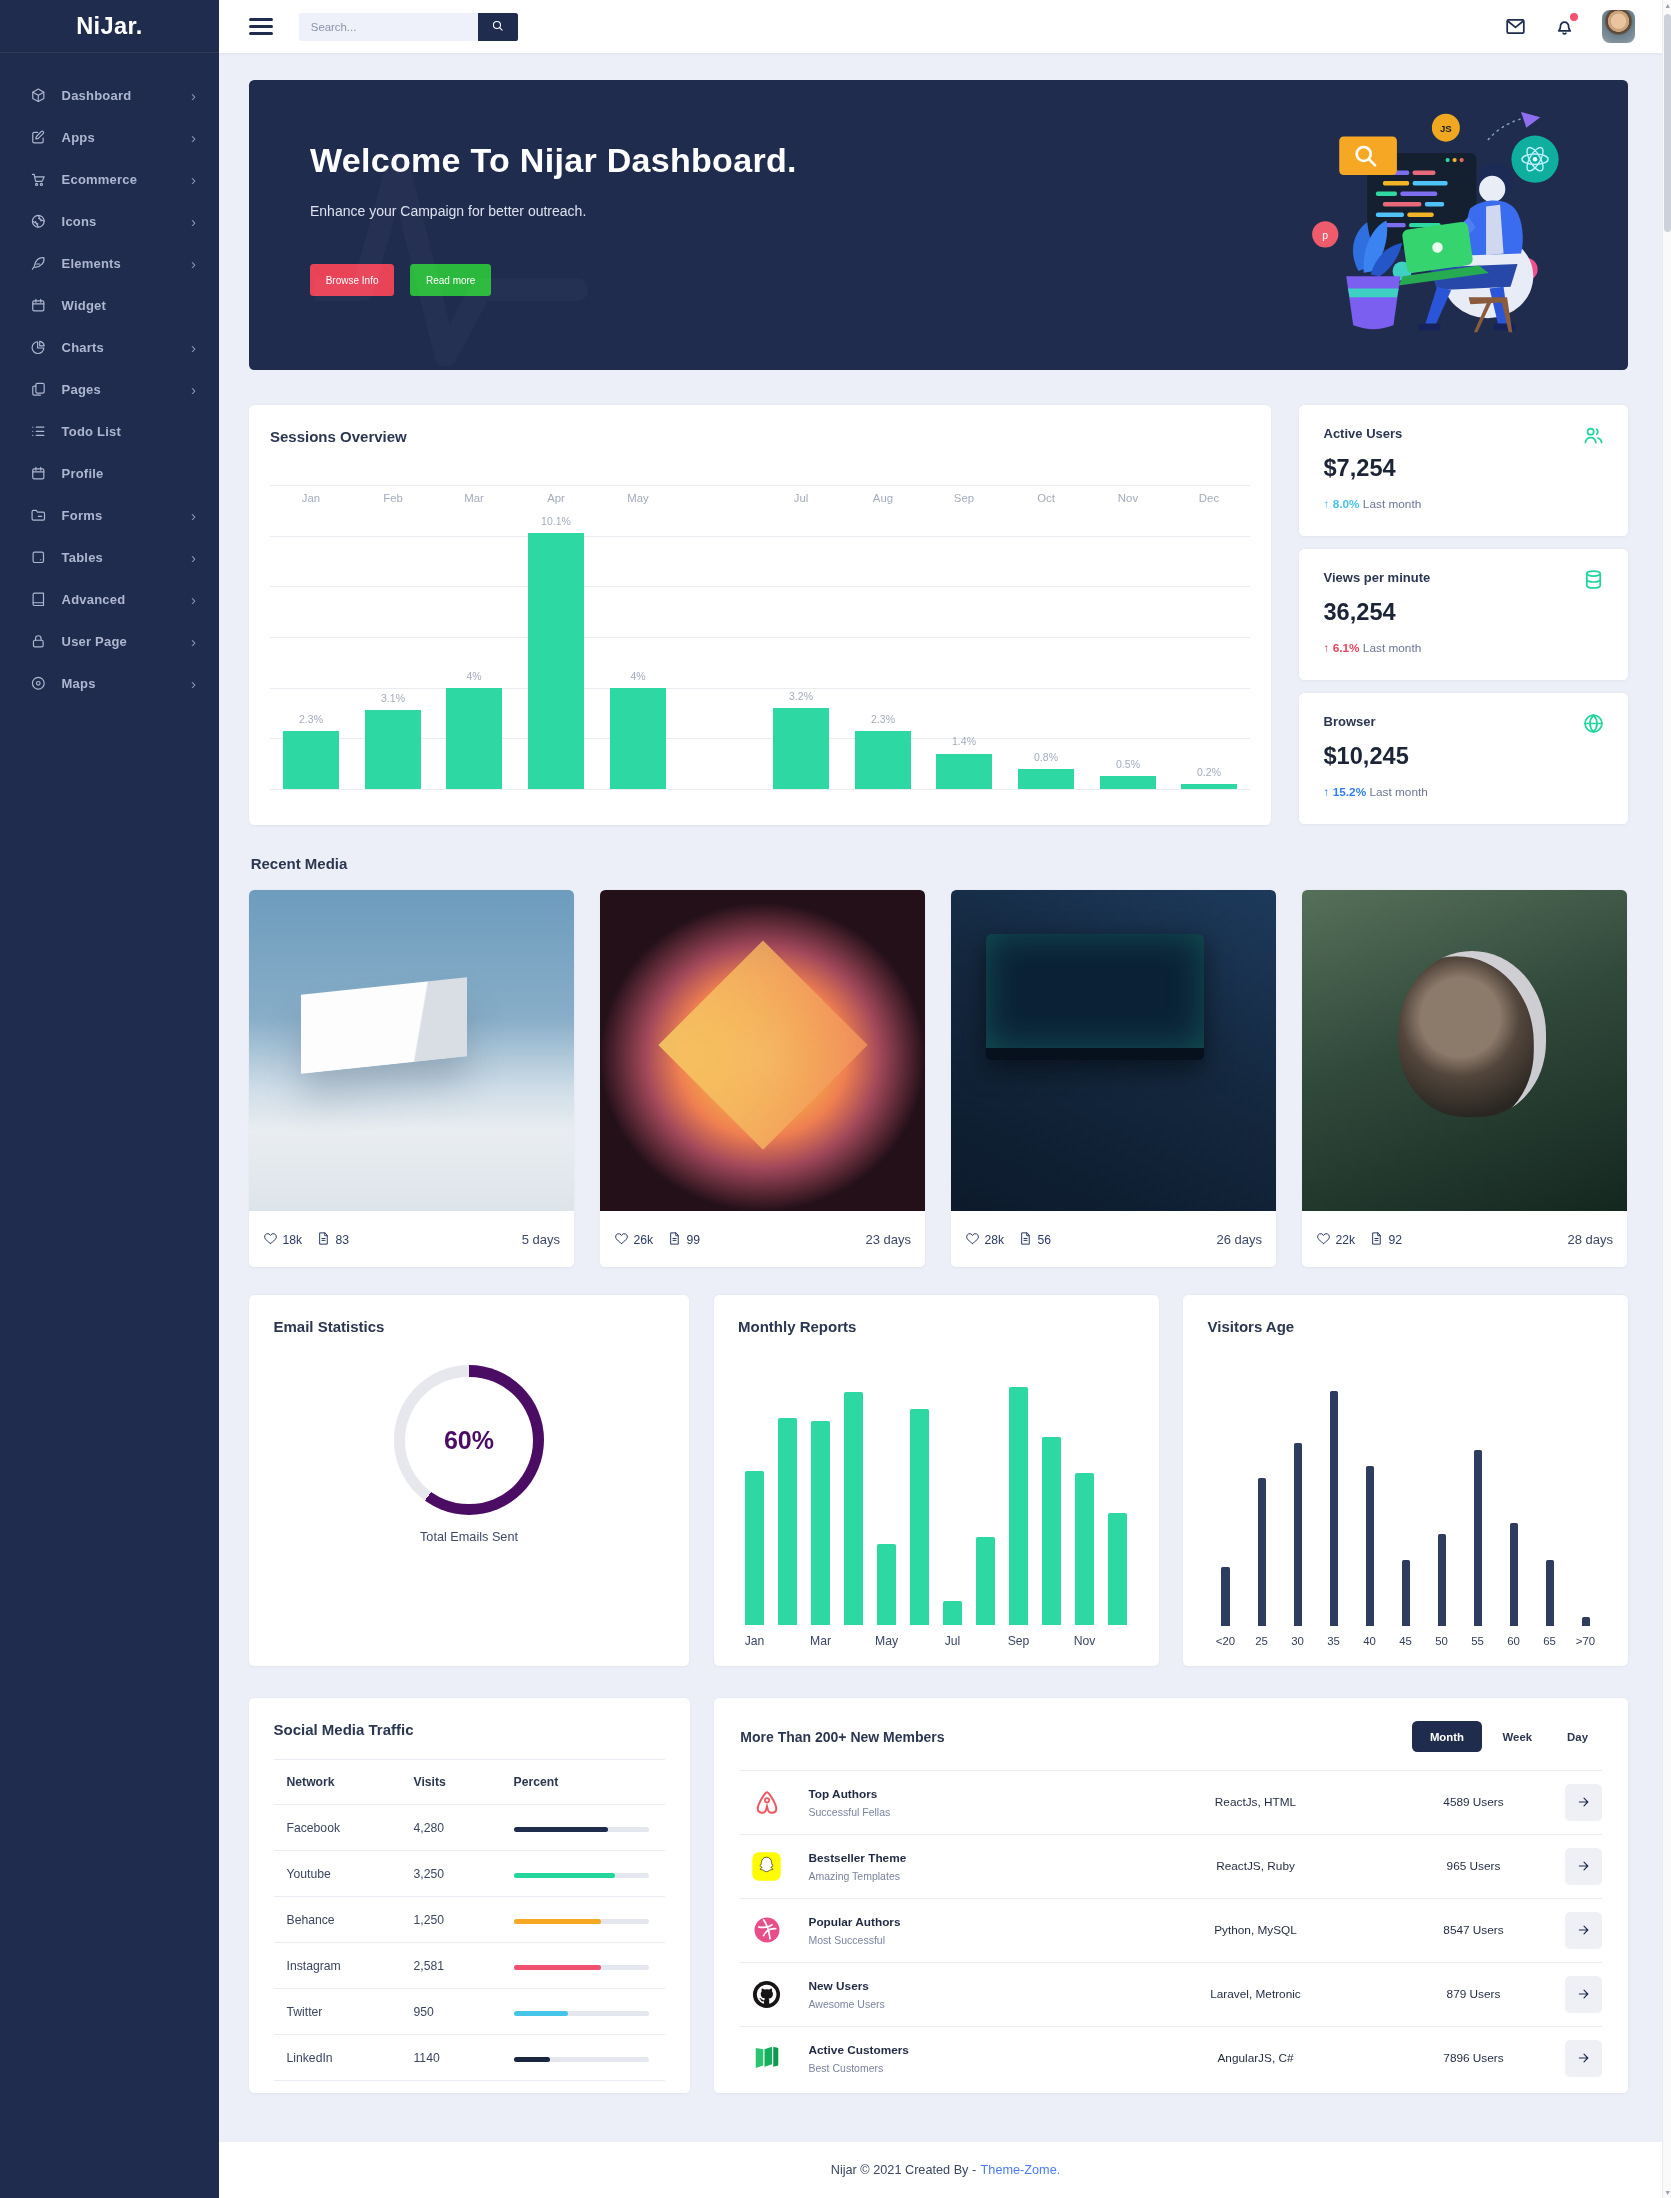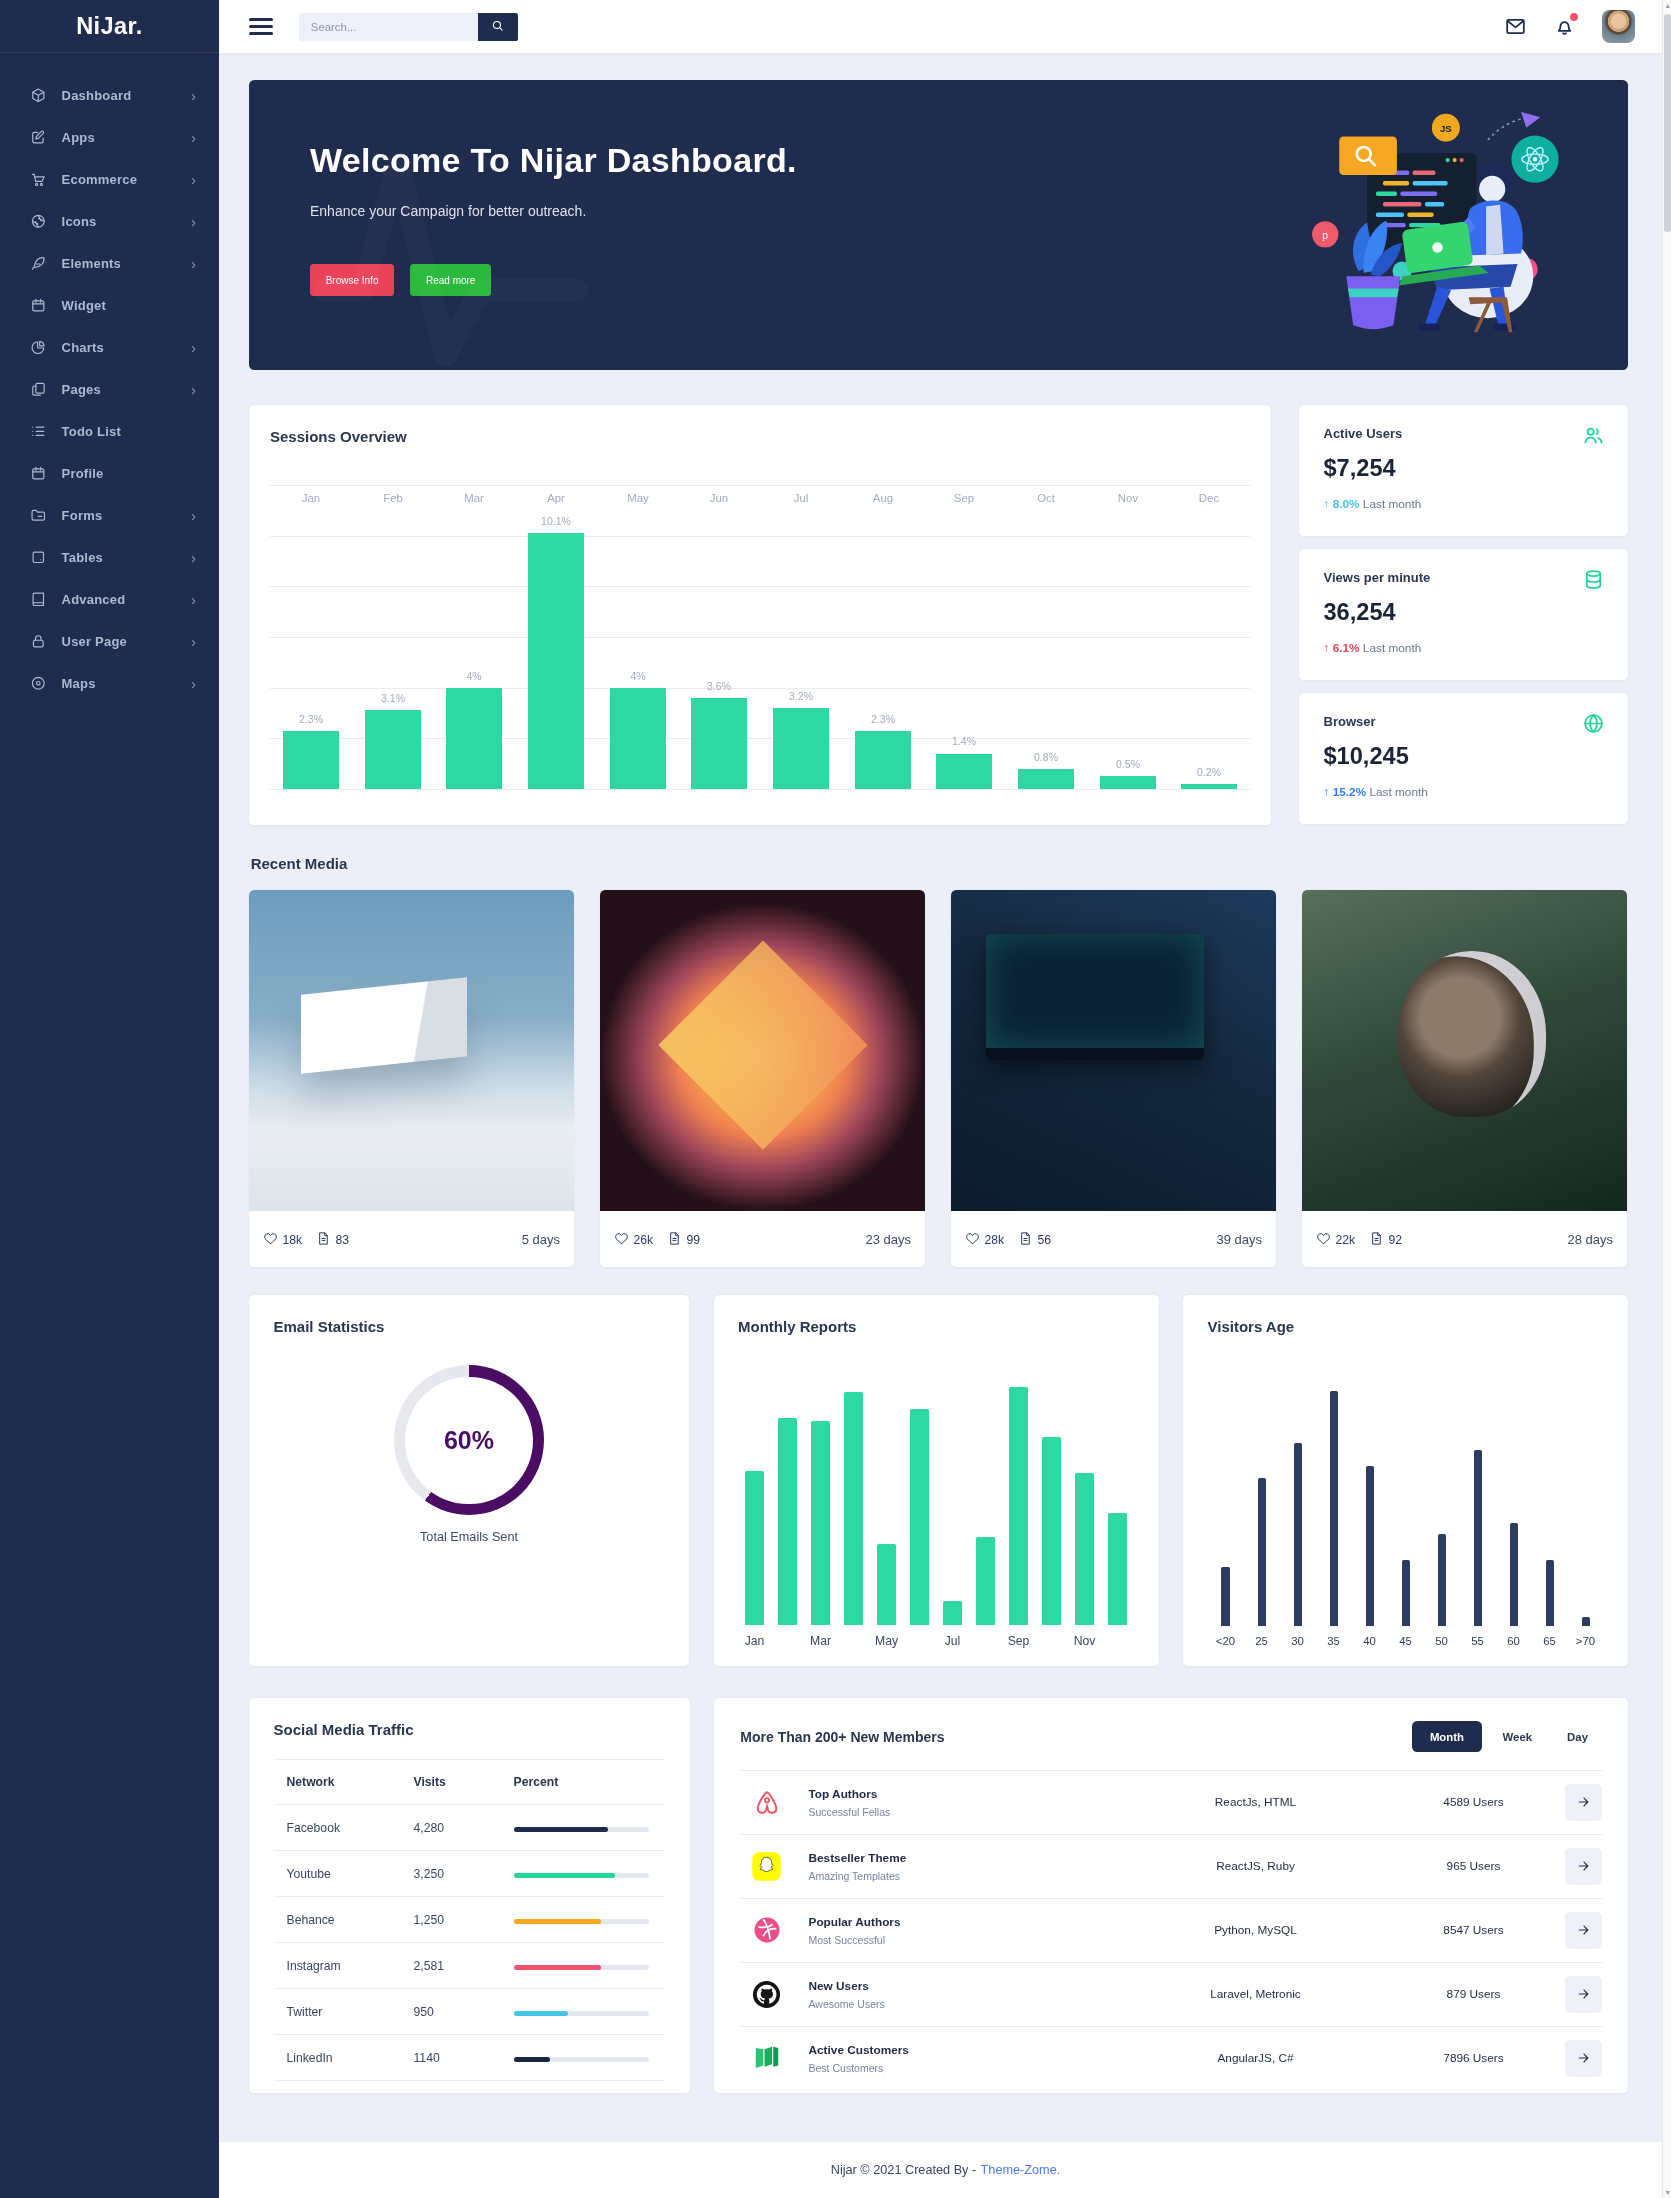--- a/index.html
+++ b/index.html
@@ -438,25 +438,20 @@
           <div class="sess-col" style="left: 245px; width: 82px;">
             <div class="sess-month">Apr</div>
             <div class="sess-bar" style="height: 256px; background: rgb(46, 216, 162);"></div>
             <div class="sess-val" style="bottom: 262px;">10.1%</div>
           </div>
           <div class="sess-col" style="left: 327px; width: 82px;">
             <div class="sess-month">May</div>
             <div class="sess-bar" style="height: 101px; background: rgb(46, 216, 162);"></div>
             <div class="sess-val" style="bottom: 107px;">4%</div>
           </div>
-          <div class="sess-col" style="left: 408px; width: 82px;">
-            <div class="sess-month">Jun</div>
-            <div class="sess-bar" style="height: 91px; background: rgb(46, 216, 162);"></div>
-            <div class="sess-val" style="bottom: 97px;">3.6%</div>
-          </div>
           <div class="sess-col" style="left: 490px; width: 82px;">
             <div class="sess-month">Jul</div>
             <div class="sess-bar" style="height: 81px; background: rgb(46, 216, 162);"></div>
             <div class="sess-val" style="bottom: 87px;">3.2%</div>
           </div>
           <div class="sess-col" style="left: 572px; width: 82px;">
             <div class="sess-month">Aug</div>
             <div class="sess-bar" style="height: 58px; background: rgb(46, 216, 162);"></div>
             <div class="sess-val" style="bottom: 64px;">2.3%</div>
           </div>
@@ -566,21 +561,21 @@
               </svg></span>
             <span>28k</span>
           </span>
           <span class="grp">
             <span><svg viewBox="0 0 24 24">
                 <path d="M6.5 3h8l3.5 4v14h-11.5z"></path>
                 <path d="M14 3v4.5h4M9.5 12h5M9.5 15h5"></path>
               </svg></span>
             <span>56</span>
           </span>
-          <span class="media-days">39 days</span>
+          <span class="media-days">26 days</span>
         </div>
       </div>
       <div class="card media-card">
         <div class="media-img m4"></div>
         <div class="media-foot">
           <span class="grp">
             <span><svg viewBox="0 0 24 24">
                 <path d="M12 20s-7.2-4.6-9.2-9.2A5 5 0 0 1 12 7a5 5 0 0 1 9.2 3.8C19.2 15.4 12 20 12 20z"></path>
               </svg></span>
             <span>22k</span>

